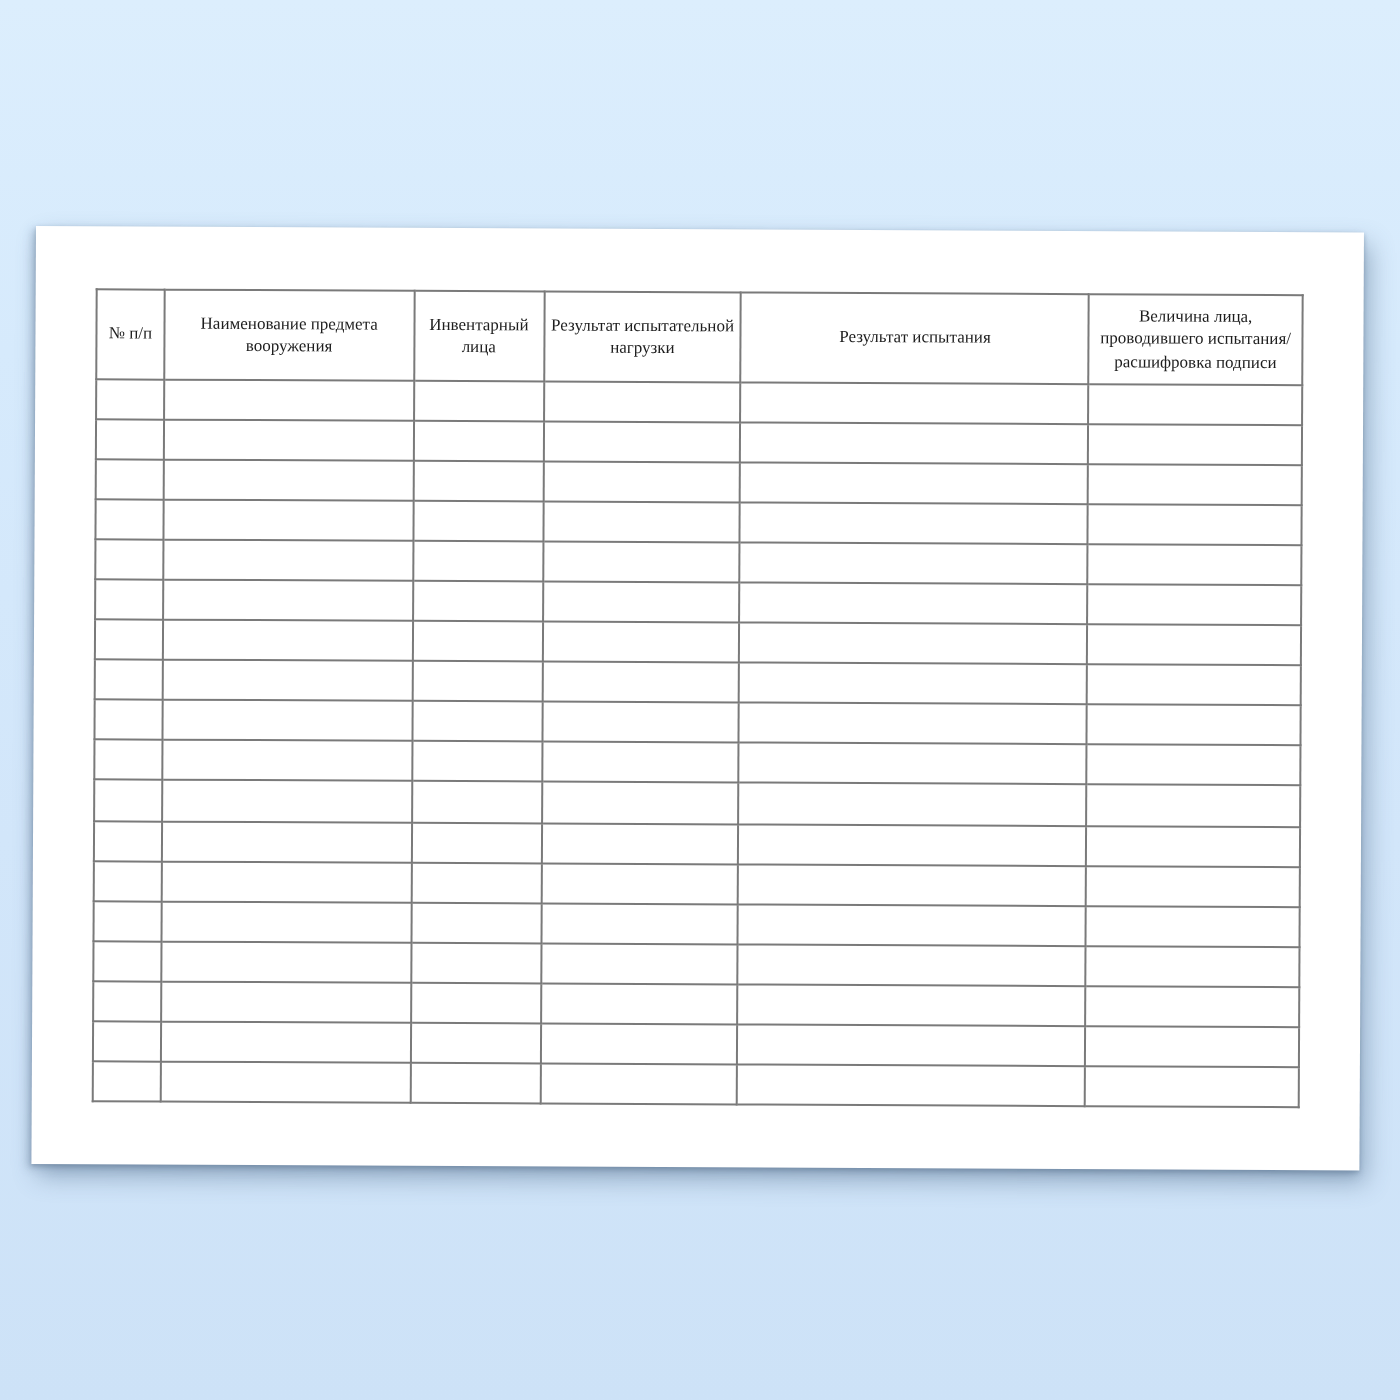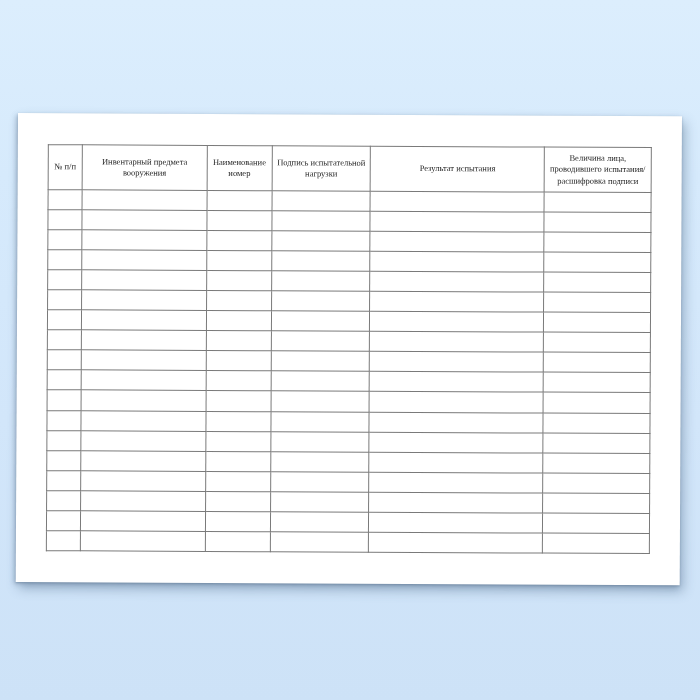--- a/index.html
+++ b/index.html
@@ -69,23 +69,23 @@
         <col style="width: 5.63%;">
         <col style="width: 20.7%;">
         <col style="width: 10.76%;">
         <col style="width: 16.39%;">
         <col style="width: 28.8%;">
         <col style="width: 17.72%;">
       </colgroup>
     <thead>
       <tr>
           <th>№ п/п</th>
-          <th>Инвентарный предмета вооружения</th>
-          <th>Наименование номер</th>
-          <th>Подпись испытательной нагрузки</th>
+          <th>Наименование предмета вооружения</th>
+          <th>Инвентарный лица</th>
+          <th>Результат испытательной нагрузки</th>
           <th>Результат испытания</th>
           <th>Величина лица, проводившего испытания/ расшифровка подписи</th>
         </tr>
     </thead>
     <tbody>
         <tr>
           <td></td>
           <td></td>
           <td></td>
           <td></td>

